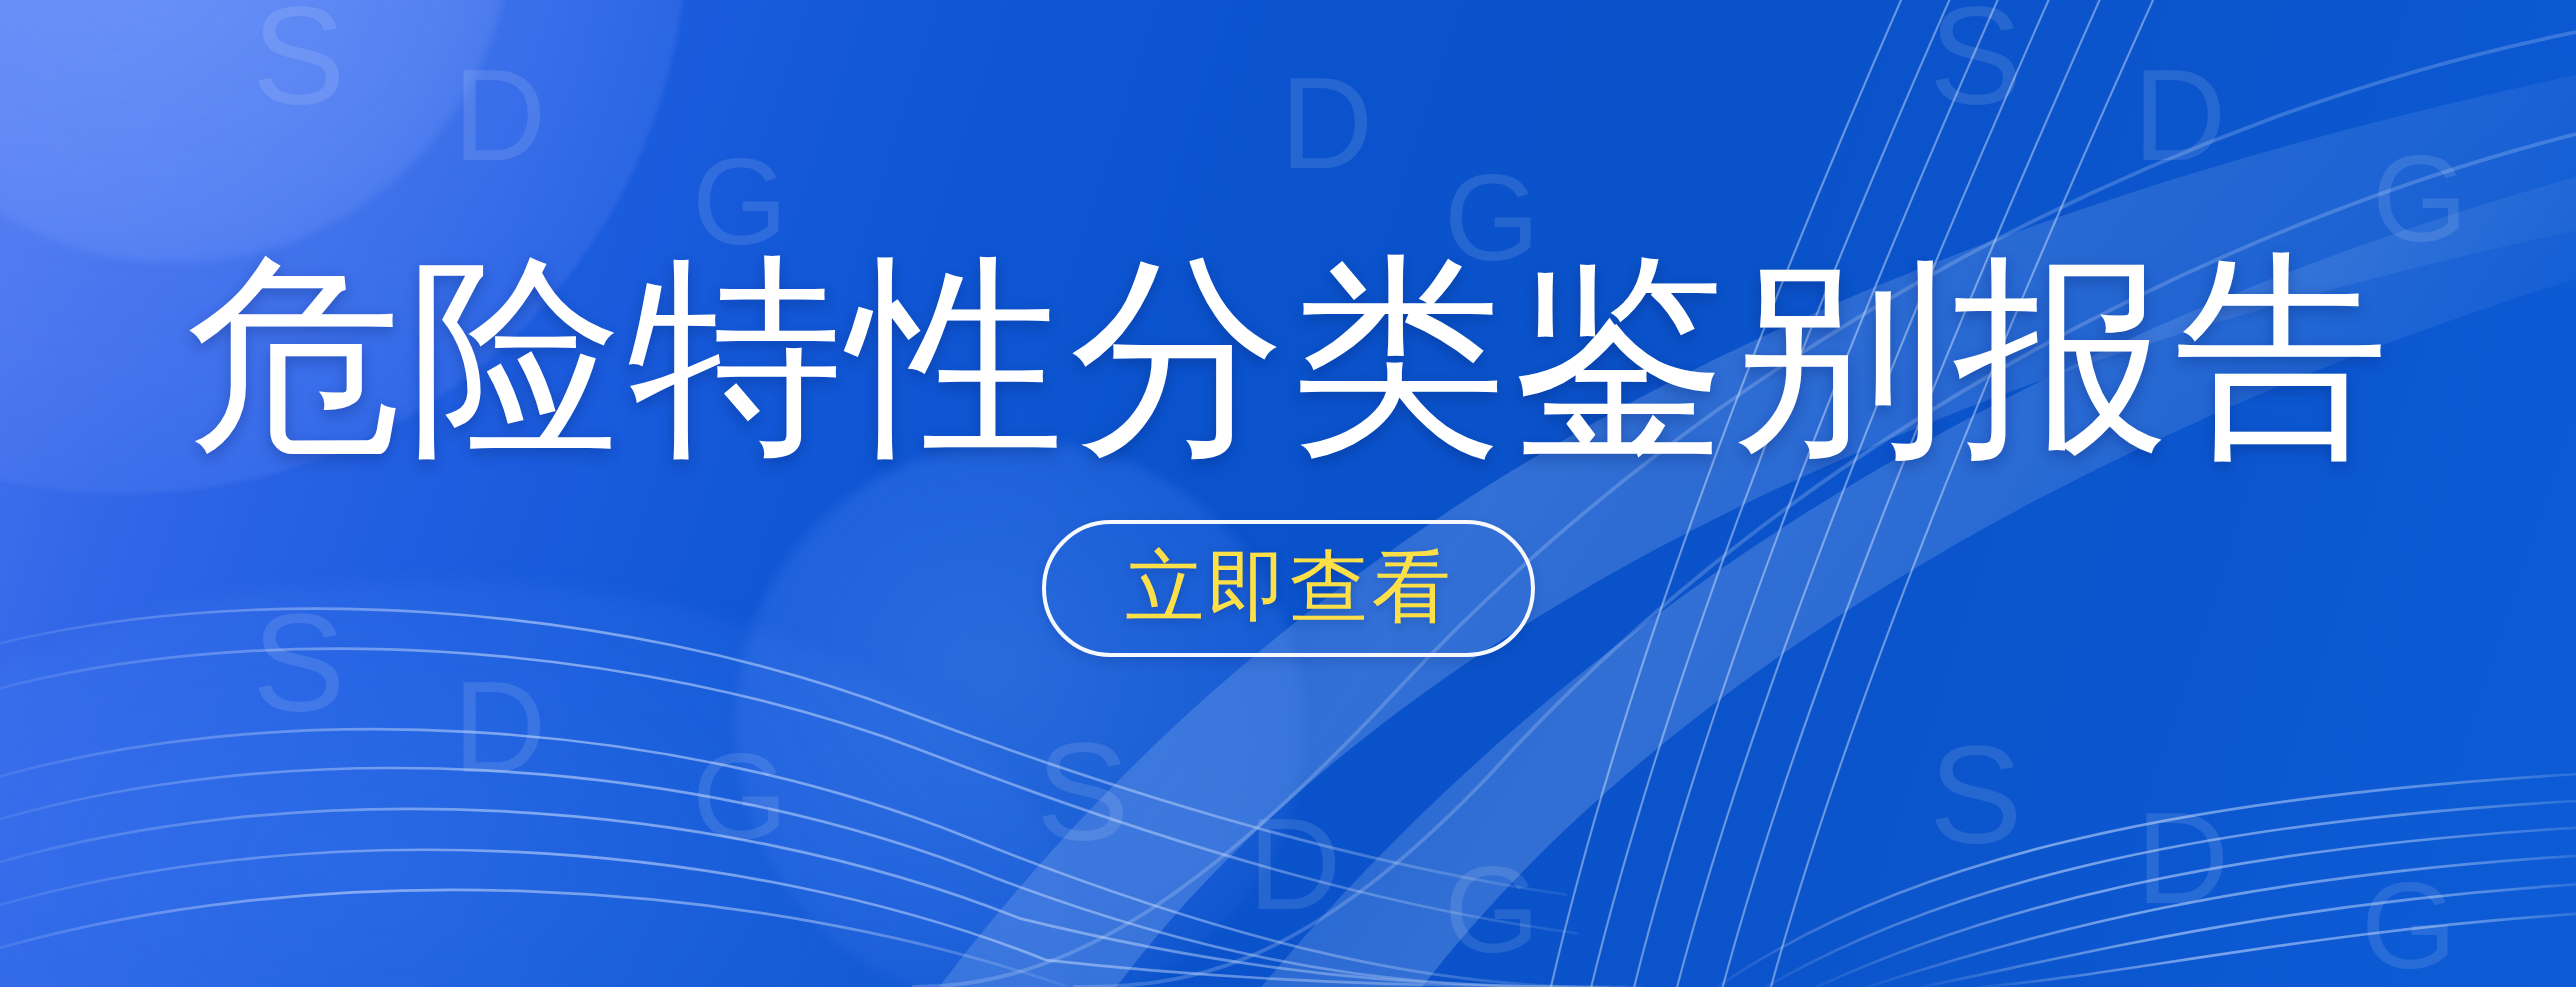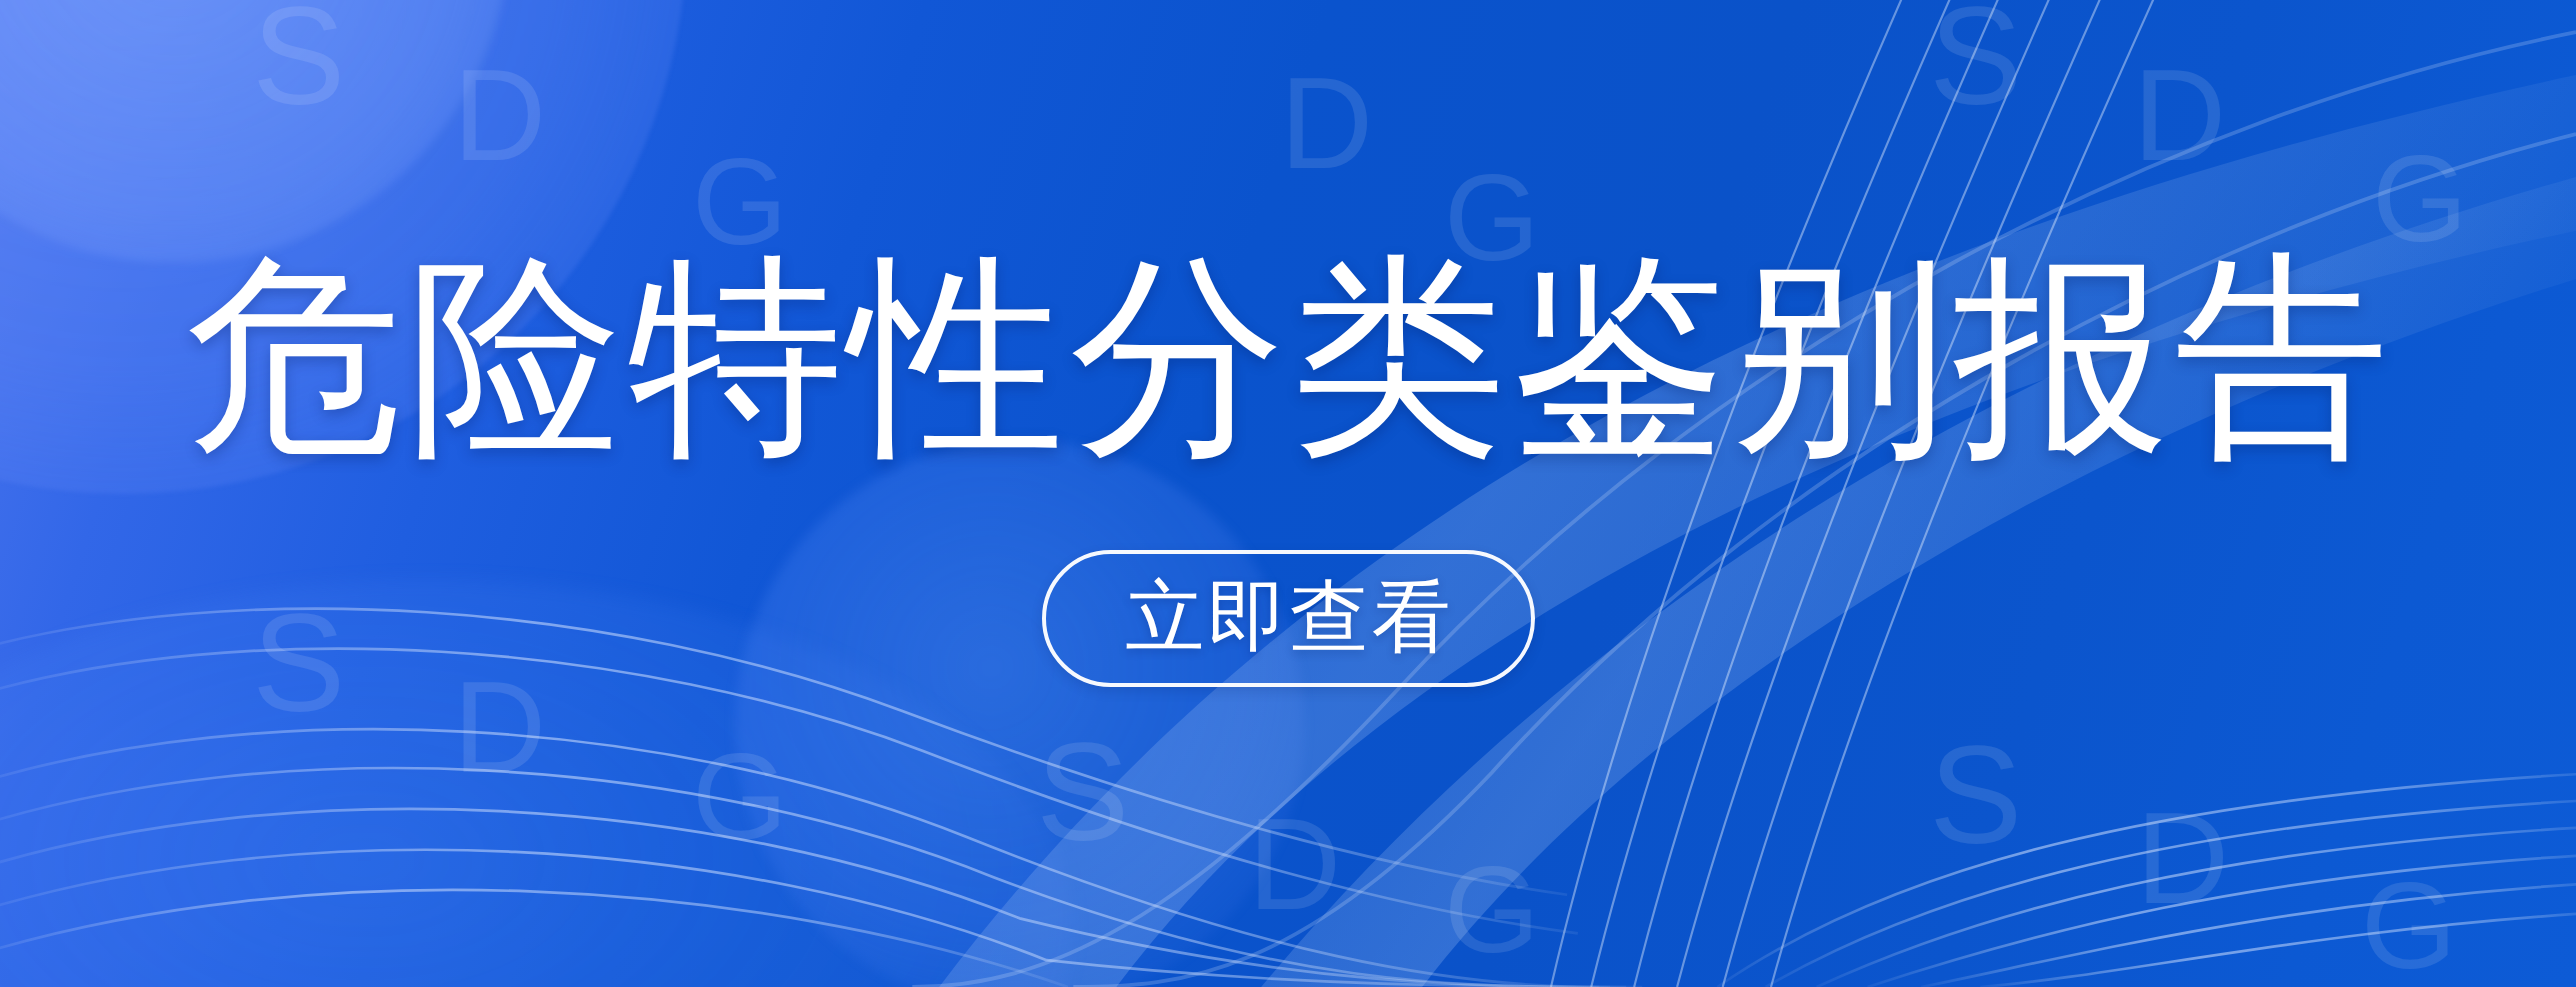--- a/index.html
+++ b/index.html
@@ -150,31 +150,30 @@
   .cta {
     display: inline-flex;
     align-items: center;
     justify-content: center;
     box-sizing: border-box;
     width: 493px;
     height: 137px;
     border: 4.8px solid rgba(255,255,255,0.96);
     border-radius: 69px;
     background: transparent;
-    color: #ffffff;
+    color: #fde047;
     font-size: 79px;
     letter-spacing: 3.2px;
     font-weight: 400;
     white-space: nowrap;
     font-family: "DejaVu Sans", "Liberation Sans", sans-serif;
     text-shadow: 0 3.2px 8.6px rgba(3,28,95,0.25);
     box-shadow: 0 4.3px 11.8px rgba(3,28,95,0.16);
     cursor: pointer;
     padding-left: 3.2px;
-    margin-top: 30px;
   }
 </style>
 </head>
 <body>
 
 <div class="banner">
 
   <div class="bg-base"></div>
   <div class="blob-topleft"></div>
   <div class="blob-topleft2"></div>

